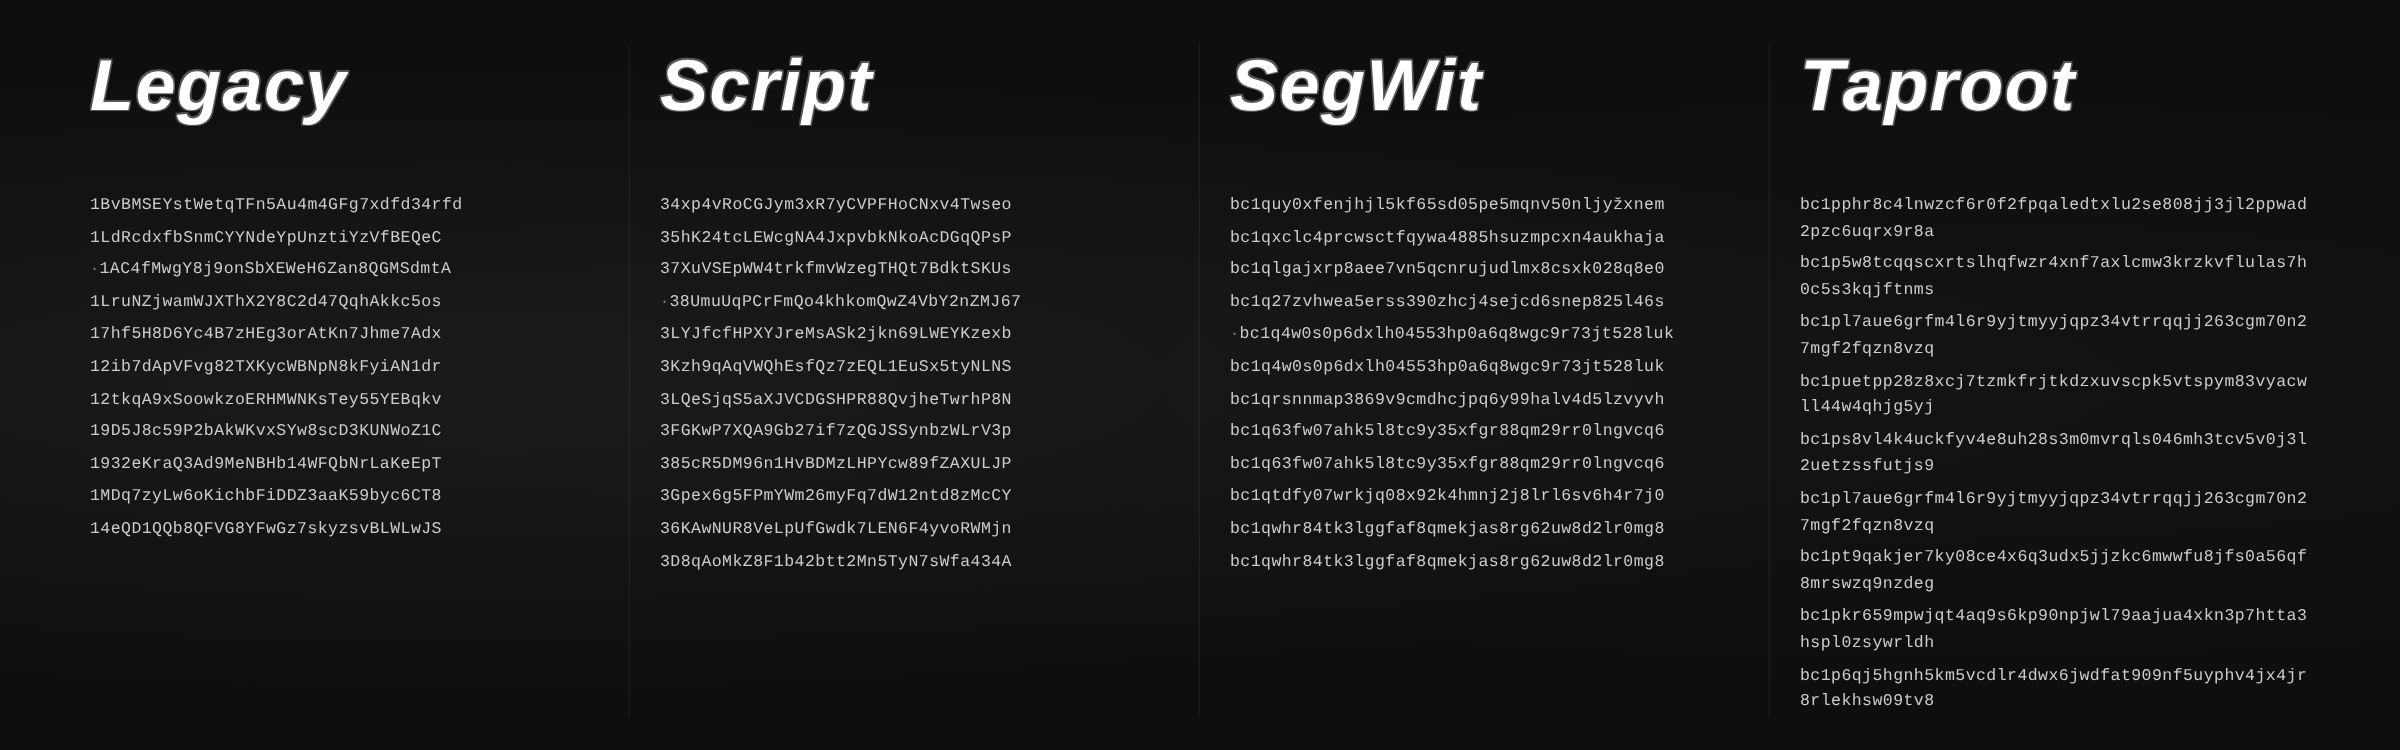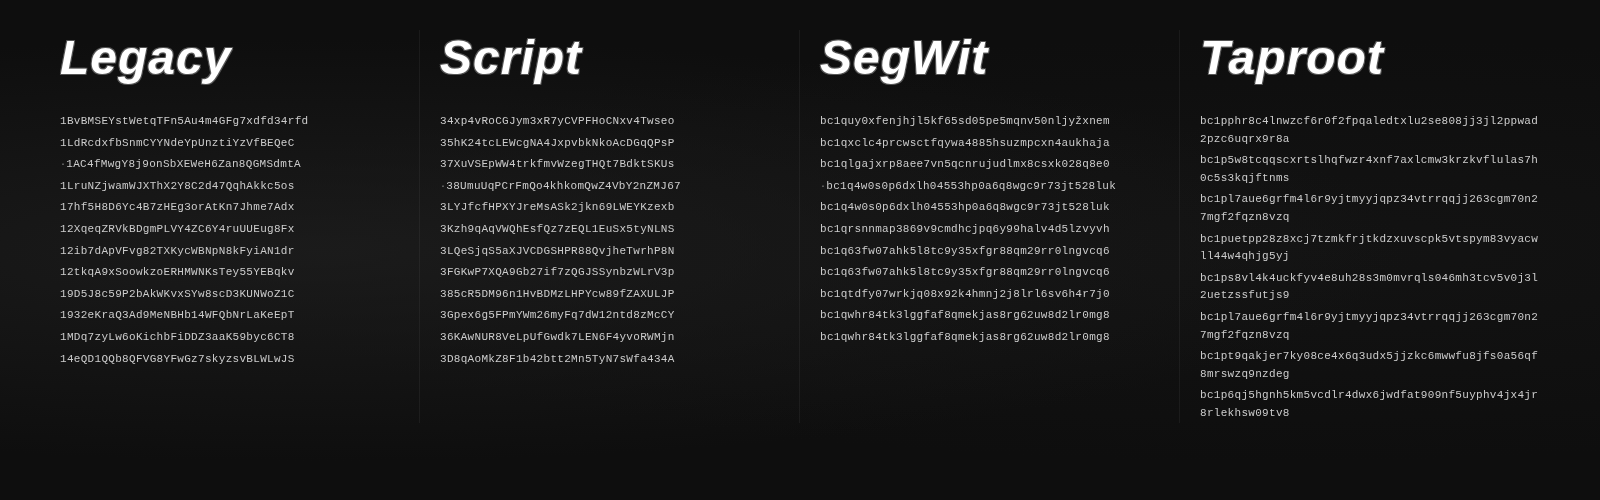--- a/index.html
+++ b/index.html
@@ -30,21 +30,21 @@
     }
 
     .column:last-child {
       border-right: none;
     }
 
     .column-title {
       font-size: 48px;
       font-weight: 900;
       color: #ffffff;
-      margin-bottom: 28px;
+      margin-bottom: 44px;
       font-family: 'Arial Black', 'Arial Bold', Gadget, sans-serif;
       text-shadow:
         -1px -1px 0 #555,
         1px -1px 0 #555,
         -1px 1px 0 #555,
         1px 1px 0 #555;
       letter-spacing: 1px;
       font-style: italic;
     }
 
@@ -74,21 +74,20 @@
 
 <div class="page-container">
 <div class="column">
       <div class="column-title">Legacy</div>
       <ul class="address-list">
         <li class="address-item">1BvBMSEYstWetqTFn5Au4m4GFg7xdfd34rfd</li>
         <li class="address-item">1LdRcdxfbSnmCYYNdeYpUnztiYzVfBEQeC</li>
         <li class="address-item"><span class="dot-marker">·</span>1AC4fMwgY8j9onSbXEWeH6Zan8QGMSdmtA</li>
         <li class="address-item">1LruNZjwamWJXThX2Y8C2d47QqhAkkc5os</li>
         <li class="address-item">17hf5H8D6Yc4B7zHEg3orAtKn7Jhme7Adx</li>
-        <li class="address-item">12XqeqZRVkBDgmPLVY4ZC6Y4ruUUEug8Fx</li>
         <li class="address-item">12ib7dApVFvg82TXKycWBNpN8kFyiAN1dr</li>
         <li class="address-item">12tkqA9xSoowkzoERHMWNKsTey55YEBqkv</li>
         <li class="address-item">19D5J8c59P2bAkWKvxSYw8scD3KUNWoZ1C</li>
         <li class="address-item">1932eKraQ3Ad9MeNBHb14WFQbNrLaKeEpT</li>
         <li class="address-item">1MDq7zyLw6oKichbFiDDZ3aaK59byc6CT8</li>
         <li class="address-item">14eQD1QQb8QFVG8YFwGz7skyzsvBLWLwJS</li>
       </ul>
     </div>
     <div class="column">
       <div class="column-title">Script</div>
@@ -106,36 +105,38 @@
         <li class="address-item">36KAwNUR8VeLpUfGwdk7LEN6F4yvoRWMjn</li>
         <li class="address-item">3D8qAoMkZ8F1b42btt2Mn5TyN7sWfa434A</li>
       </ul>
     </div>
     <div class="column">
       <div class="column-title">SegWit</div>
       <ul class="address-list">
         <li class="address-item">bc1quy0xfenjhjl5kf65sd05pe5mqnv50nljyžxnem</li>
         <li class="address-item">bc1qxclc4prcwsctfqywa4885hsuzmpcxn4aukhaja</li>
         <li class="address-item">bc1qlgajxrp8aee7vn5qcnrujudlmx8csxk028q8e0</li>
+        <li class="address-item">bc1q27zvhwea5erss390zhcj4sejcd6snep825l46s</li>
         <li class="address-item"><span class="dot-marker">·</span>bc1q4w0s0p6dxlh04553hp0a6q8wgc9r73jt528luk</li>
         <li class="address-item">bc1q4w0s0p6dxlh04553hp0a6q8wgc9r73jt528luk</li>
         <li class="address-item">bc1qrsnnmap3869v9cmdhcjpq6y99halv4d5lzvyvh</li>
         <li class="address-item">bc1q63fw07ahk5l8tc9y35xfgr88qm29rr0lngvcq6</li>
         <li class="address-item">bc1q63fw07ahk5l8tc9y35xfgr88qm29rr0lngvcq6</li>
         <li class="address-item">bc1qtdfy07wrkjq08x92k4hmnj2j8lrl6sv6h4r7j0</li>
         <li class="address-item">bc1qwhr84tk3lggfaf8qmekjas8rg62uw8d2lr0mg8</li>
         <li class="address-item">bc1qwhr84tk3lggfaf8qmekjas8rg62uw8d2lr0mg8</li>
       </ul>
     </div>
     <div class="column">
       <div class="column-title">Taproot</div>
       <ul class="address-list">
         <li class="address-item">bc1pphr8c4lnwzcf6r0f2fpqaledtxlu2se808jj3jl2ppwad2pzc6uqrx9r8a</li>
         <li class="address-item">bc1p5w8tcqqscxrtslhqfwzr4xnf7axlcmw3krzkvflulas7h0c5s3kqjftnms</li>
         <li class="address-item">bc1pl7aue6grfm4l6r9yjtmyyjqpz34vtrrqqjj263cgm70n27mgf2fqzn8vzq</li>
         <li class="address-item">bc1puetpp28z8xcj7tzmkfrjtkdzxuvscpk5vtspym83vyacwll44w4qhjg5yj</li>
         <li class="address-item">bc1ps8vl4k4uckfyv4e8uh28s3m0mvrqls046mh3tcv5v0j3l2uetzssfutjs9</li>
         <li class="address-item">bc1pl7aue6grfm4l6r9yjtmyyjqpz34vtrrqqjj263cgm70n27mgf2fqzn8vzq</li>
         <li class="address-item">bc1pt9qakjer7ky08ce4x6q3udx5jjzkc6mwwfu8jfs0a56qf8mrswzq9nzdeg</li>
+        <li class="address-item">bc1pkr659mpwjqt4aq9s6kp90npjwl79aajua4xkn3p7htta3hspl0zsywrldh</li>
         <li class="address-item">bc1p6qj5hgnh5km5vcdlr4dwx6jwdfat909nf5uyphv4jx4jr8rlekhsw09tv8</li>
       </ul>
     </div>
   </div>
 
 </body></html>

